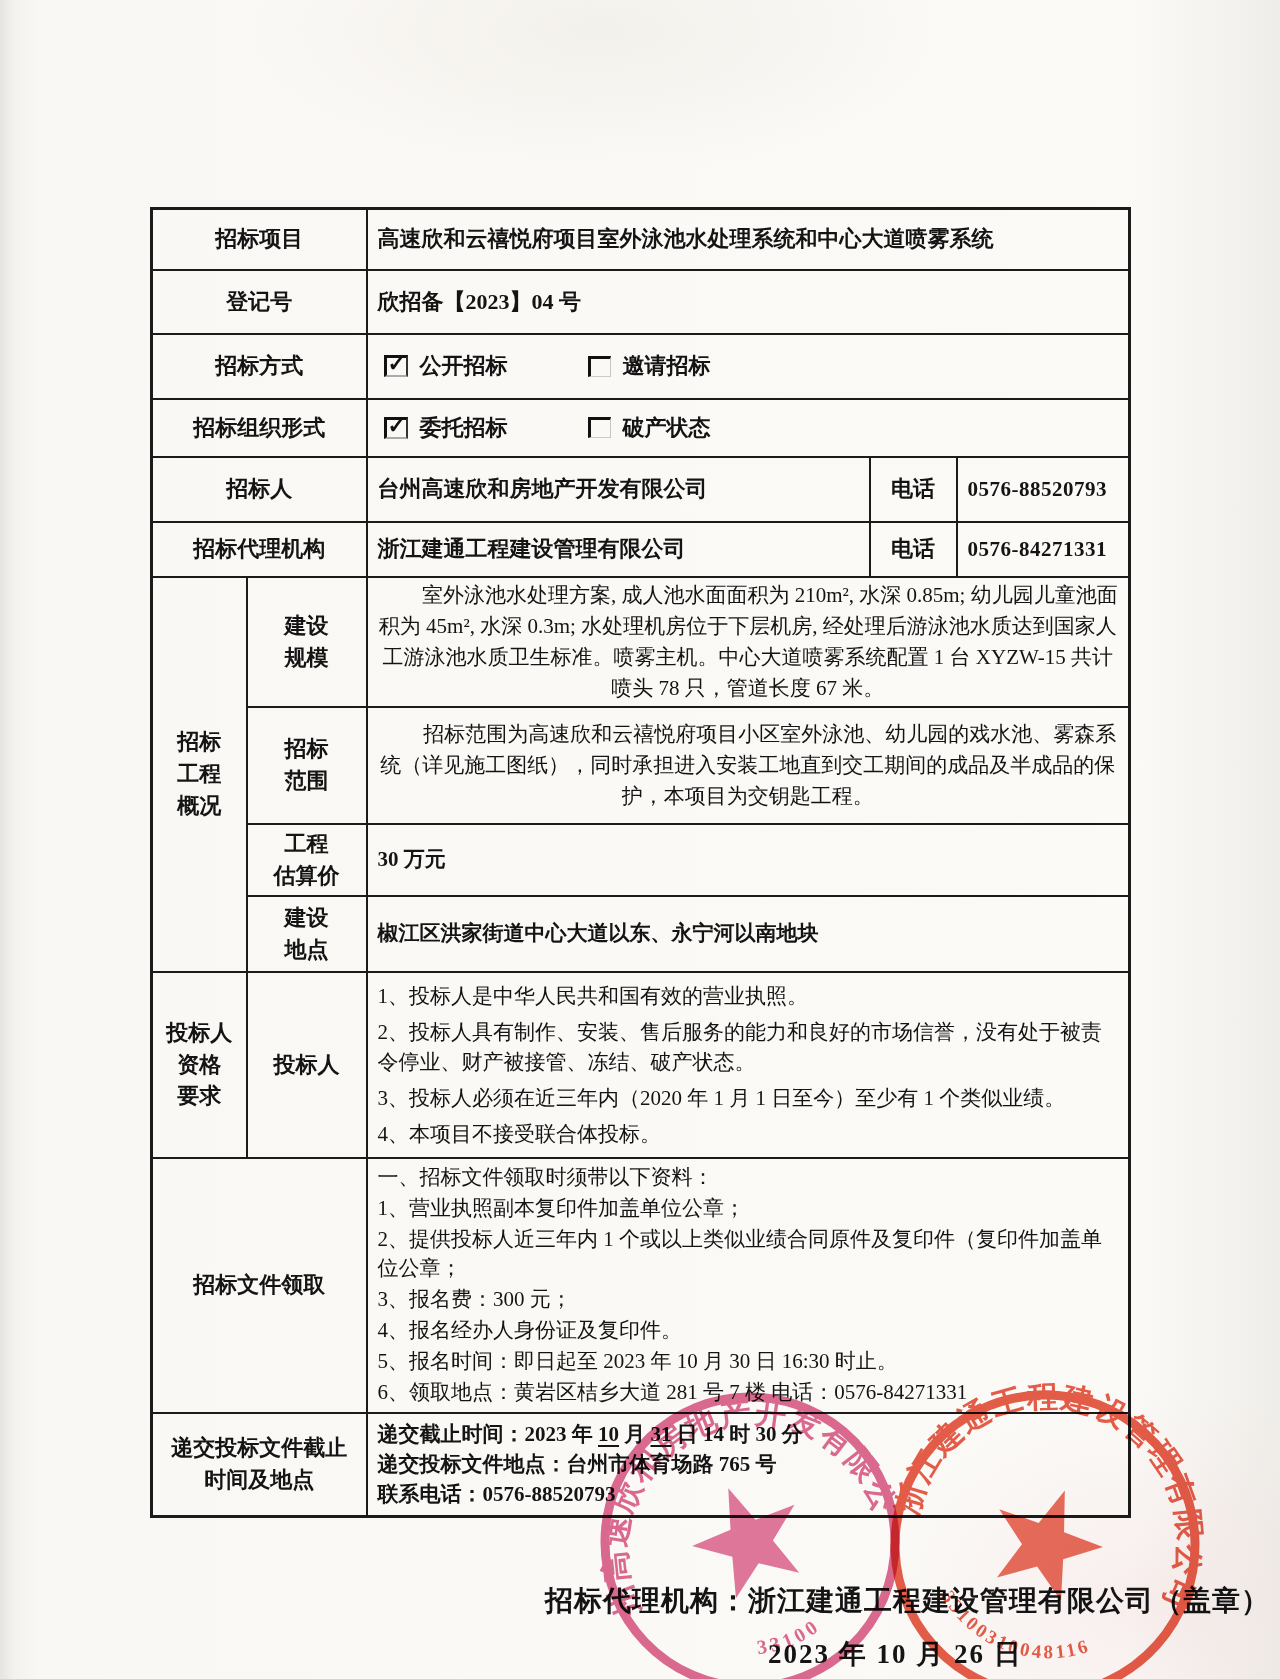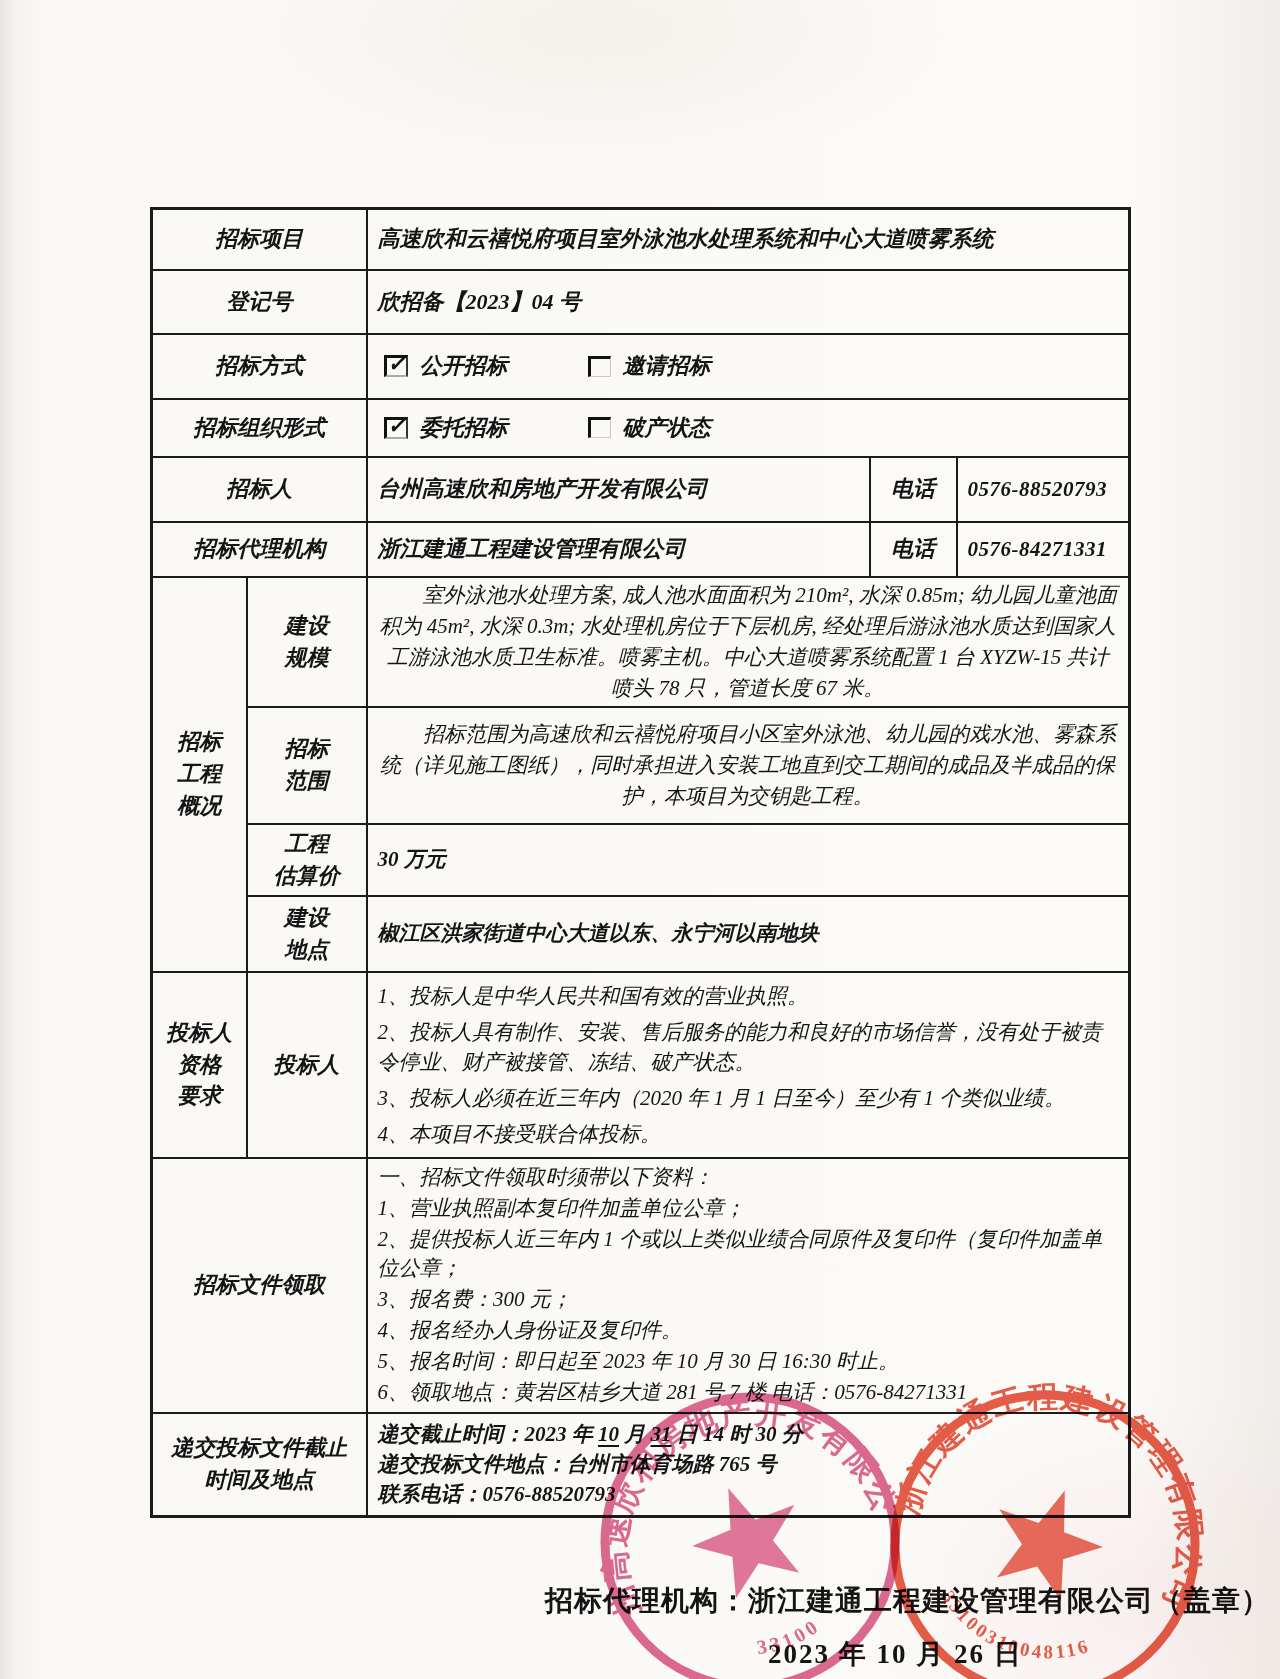--- a/index.html
+++ b/index.html
@@ -20,21 +20,21 @@
   }
   .doc-title{
     position:absolute;left:150px;top:128px;width:978px;
     text-align:center;font-size:47px;font-weight:700;letter-spacing:10px;
   }
   table.doc{
     position:absolute;left:150px;top:207px;
     width:978px;border-collapse:collapse;table-layout:fixed;
   }
   table.doc,.doc td{border:2px solid #1b1b1b;}
-  table.doc{border-width:3px;font-style:italic;}
+  table.doc{border-width:3px;}
   .doc td{padding:2px 10px;vertical-align:middle;overflow:hidden;}
   .lbl{
     text-align:center;font-weight:700;font-size:22px;
     white-space:pre-line;line-height:1.45;padding:2px 4px;
   }
   .val{font-weight:600;font-size:22px;padding-left:14px;}
   .phone-lbl{text-align:center;font-weight:700;font-size:22px;}
   .phone-val{font-weight:600;font-size:21px;font-family:"Liberation Serif",serif;padding-left:10px;letter-spacing:.5px;}
   .para{font-size:21px;line-height:31px;font-weight:500;padding:6px 12px 6px 10px;}
   .para.indent{text-indent:2.1em;text-align:center;}

